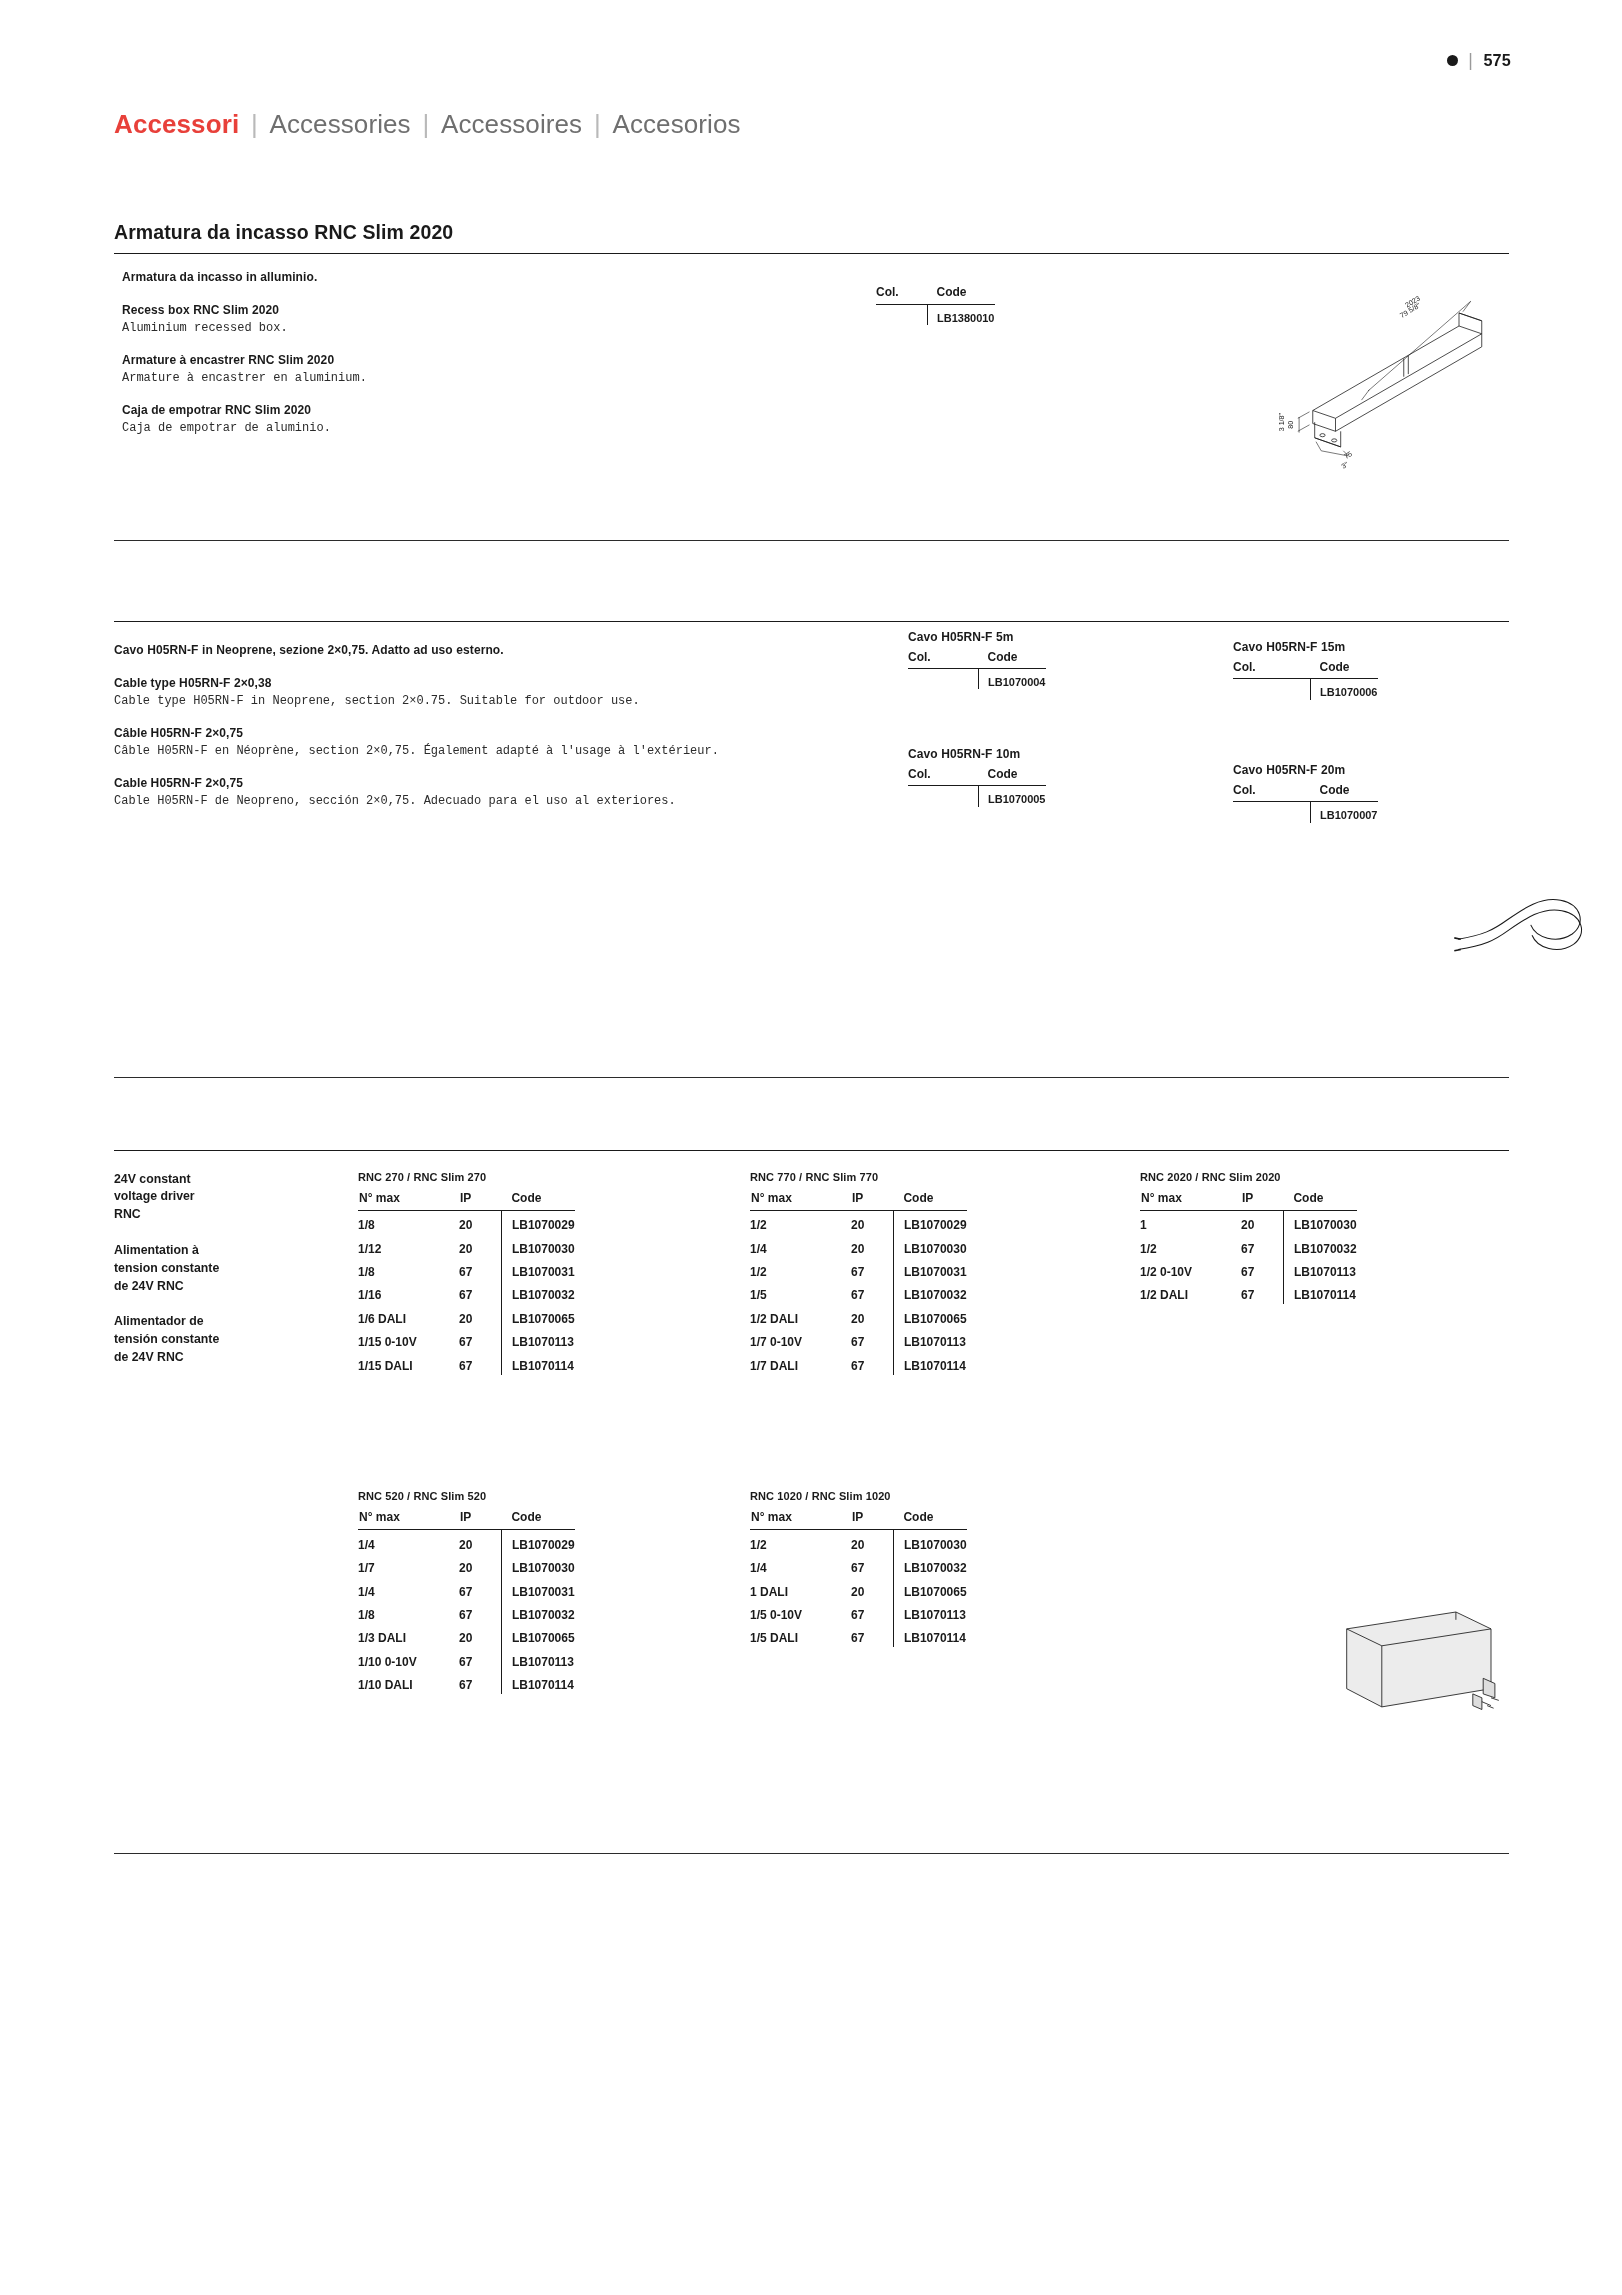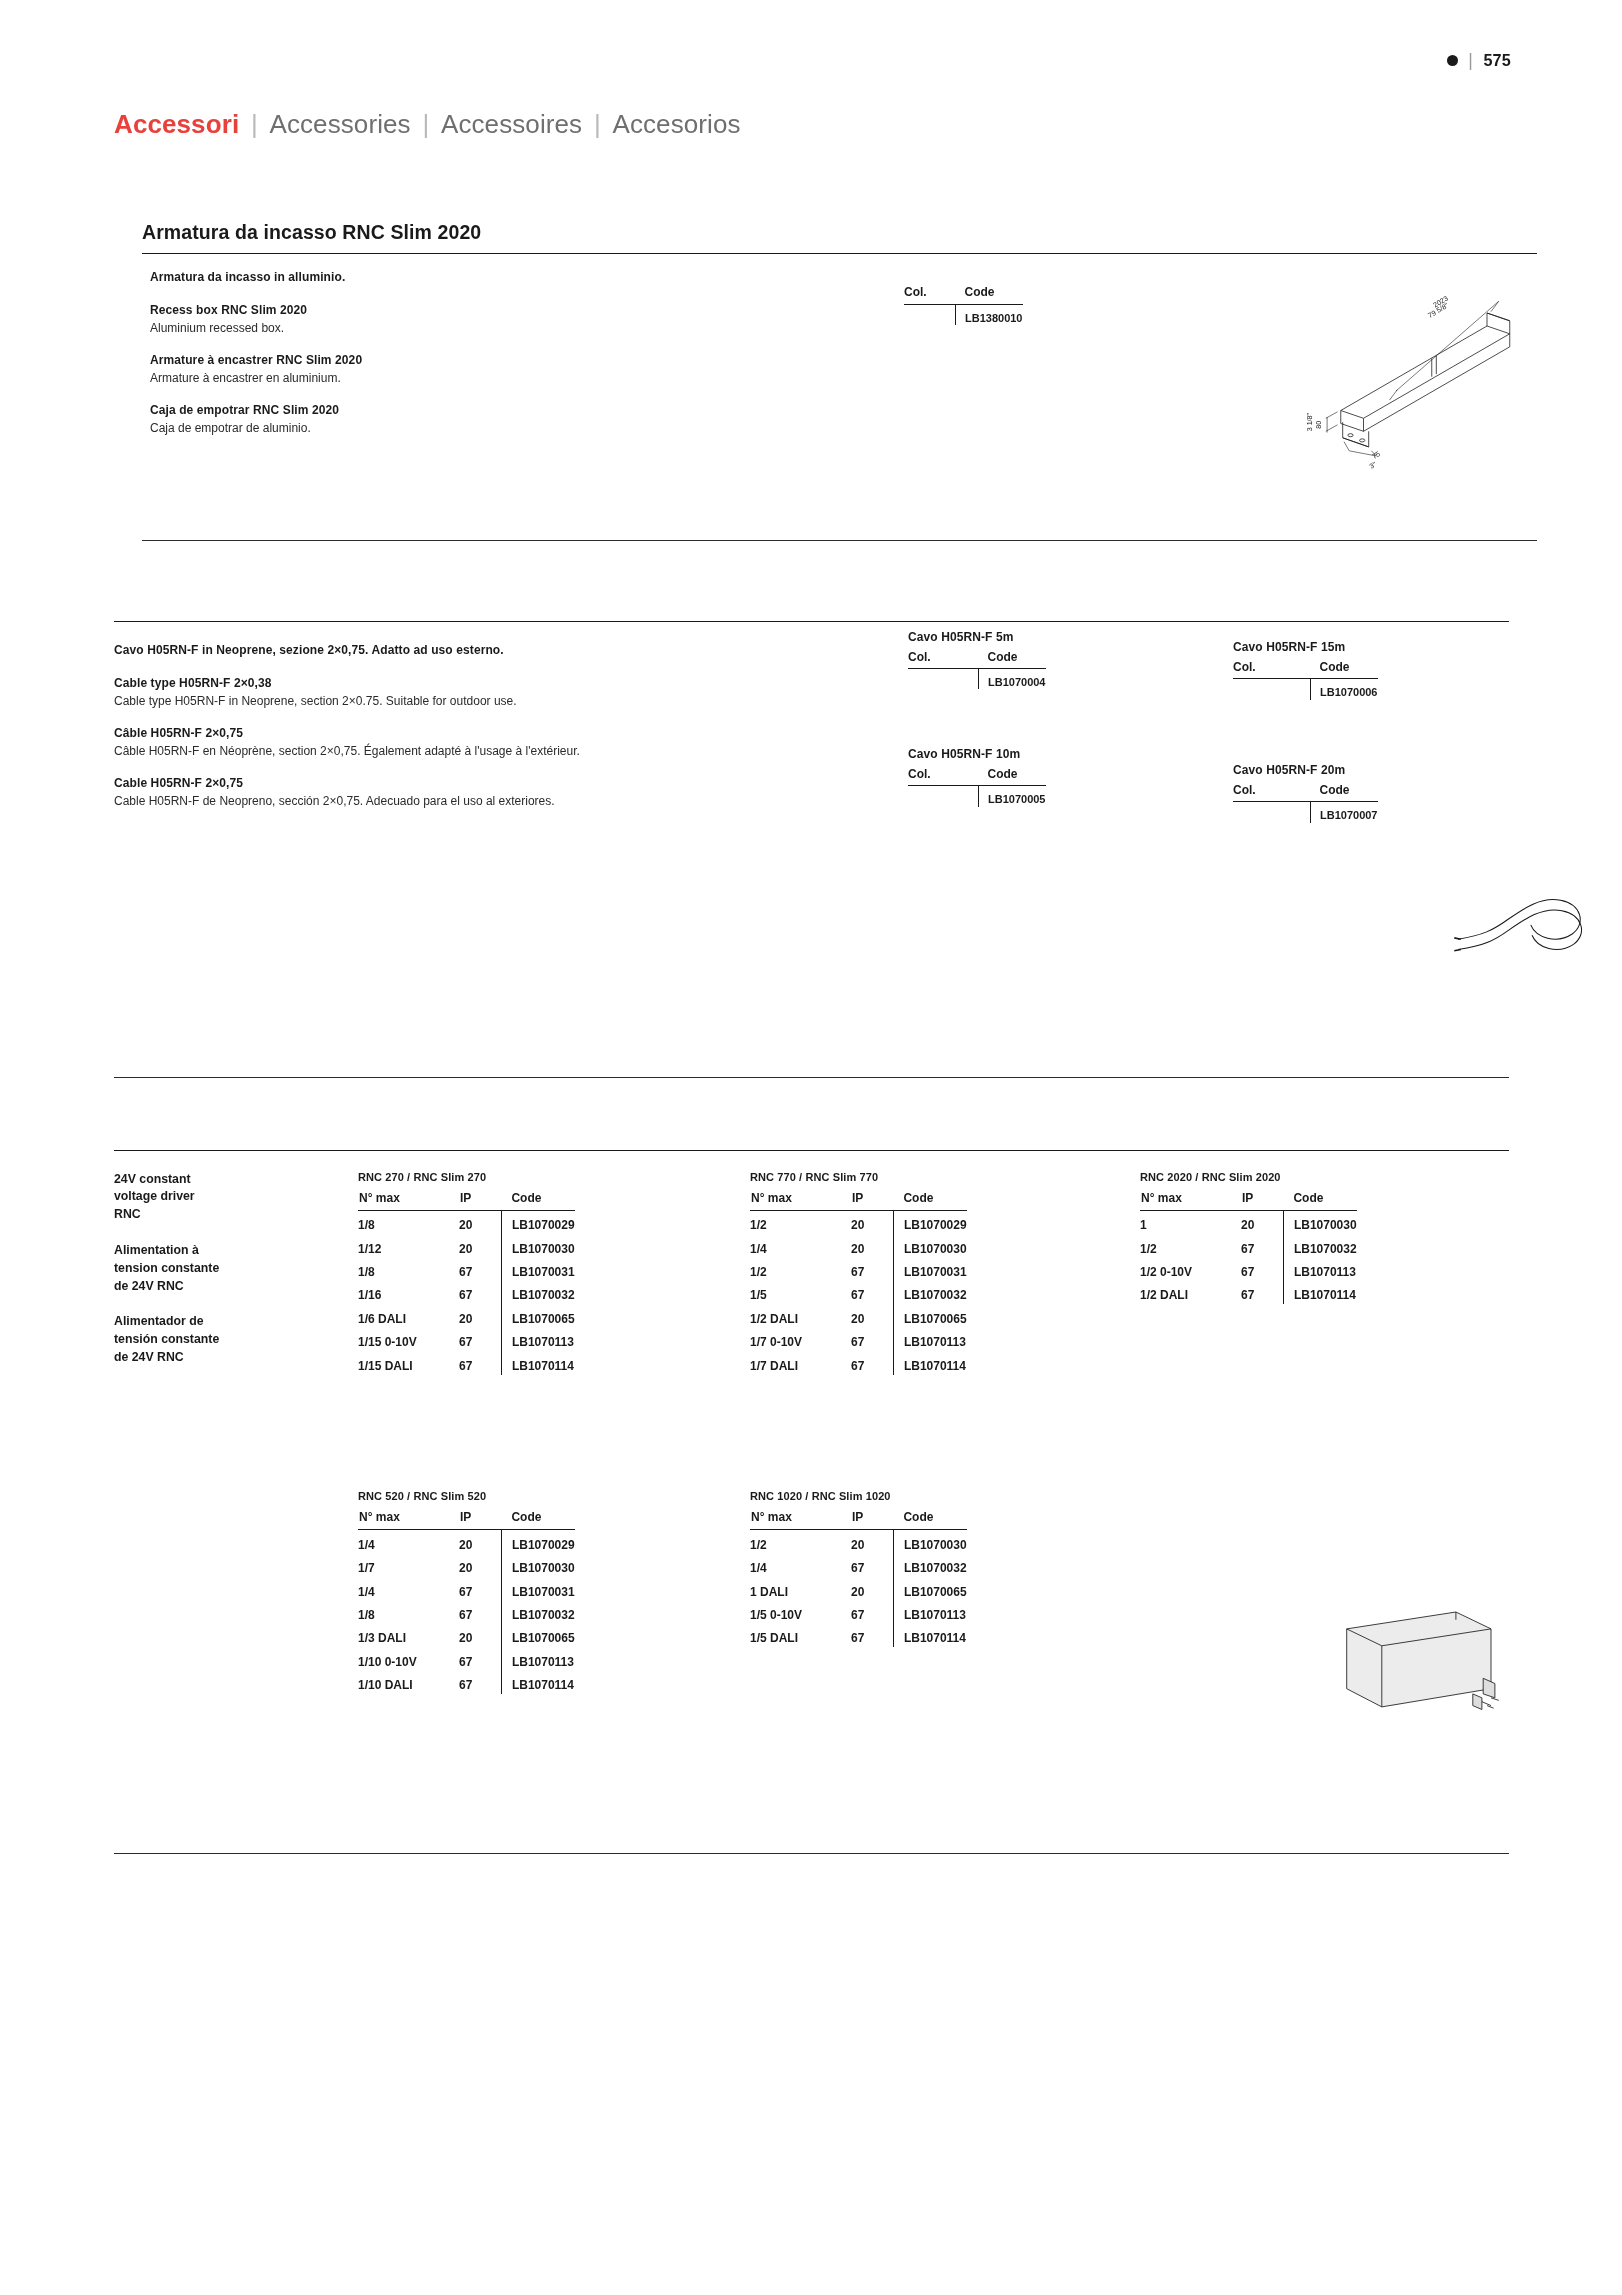--- a/index.html
+++ b/index.html
@@ -88,21 +88,21 @@
     margin-top: 9px;
     width: 100%;
   }
   .rule-light {
     border-top: 0.8px solid #2b2b2b;
     width: 100%;
   }
 
   .desc-block { margin-top: 14.3px; font-size: 12px; line-height: 1.5; }
   .desc-block .b { font-weight: 700; letter-spacing: 0.1px; }
-  .desc-block .n { font-weight: 400; color: #2b2b2b; }
+  .desc-block .n { font-weight: 400; color: #2b2b2b; font-family: Liberation Mono, monospace; }
   .desc-block .gap { height: 14.3px; }
 
   
   .codetable { font-size: 12px; }
   .codetable .cap {
     font-weight: 700;
     margin-bottom: 5.8px;
     letter-spacing: 0.1px;
   }
   .codetable table { border-collapse: collapse; }
@@ -194,21 +194,21 @@
   <div class="title-row">
     <span class="it">Accessori</span>
     <span class="sep">|</span>
     <span class="other">Accessories</span>
     <span class="sep">|</span>
     <span class="other">Accessoires</span>
     <span class="sep">|</span>
     <span class="other">Accesorios</span>
   </div>
 
-  <div class="section" style="top:221px;margin-left:28px;">
+  <div class="section" style="top:221px;">
     <div class="sec-title">Armatura da incasso RNC Slim 2020</div>
     <div class="rule"></div>
 
     <div style="position:relative; height:286px;">
 
       <div class="desc-block" style="position:absolute; left:8px; top:0; width:715px;">
         <div class="b">Armatura da incasso in alluminio.</div>
         <div class="gap"></div>
         <div class="b">Recess box RNC Slim 2020</div>
         <div class="n">Aluminium recessed box.</div>

